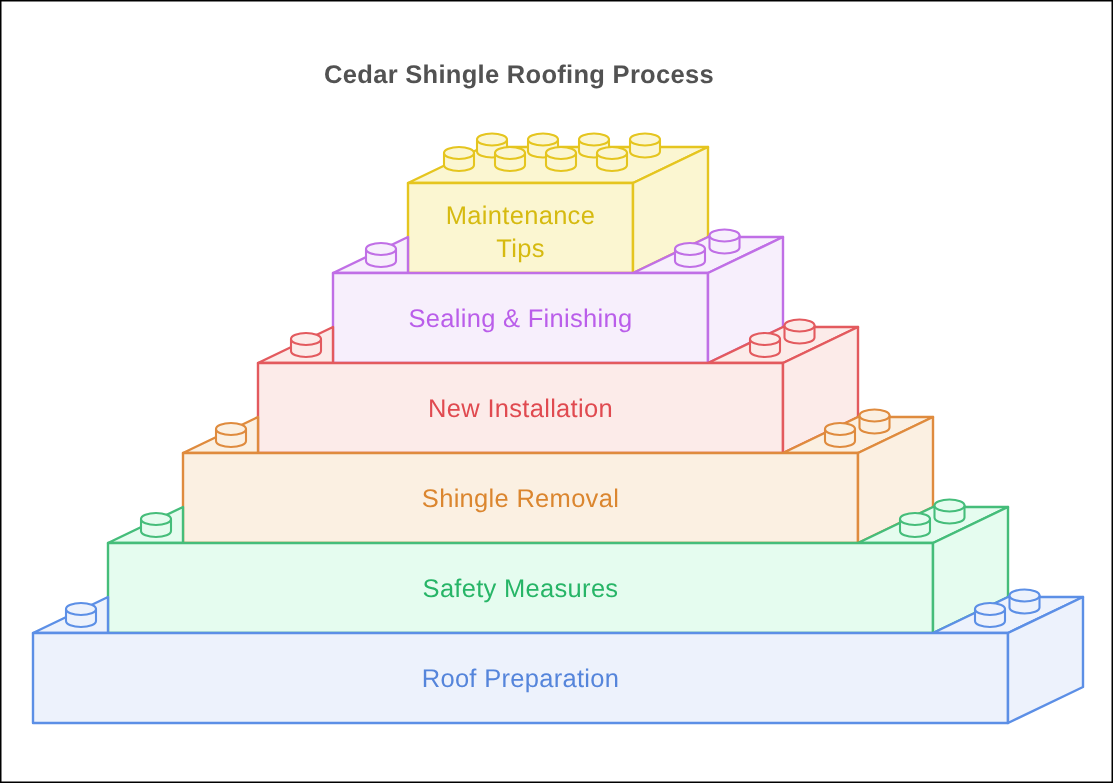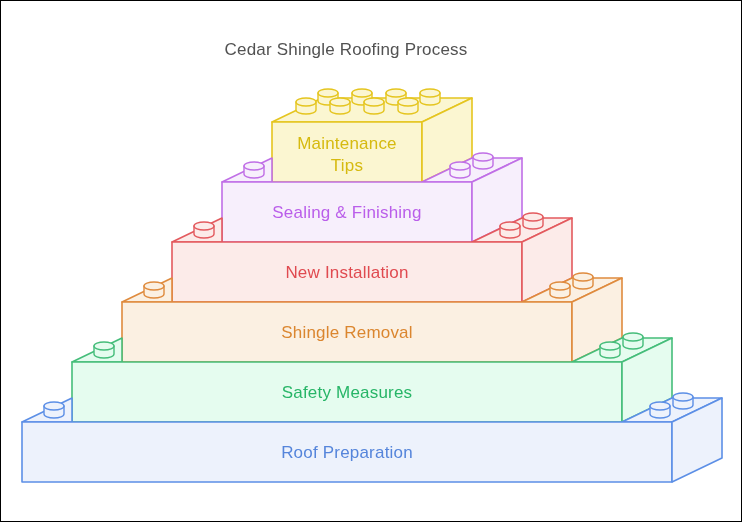--- a/index.html
+++ b/index.html
@@ -17,21 +17,21 @@
     background: #ffffff;
     overflow: hidden;
   }
   .diagram-title {
     position: absolute;
     top: 39px;
     left: 0;
     width: 690px;
     text-align: center;
     font-size: 17px;
-    font-weight: 400;
+    font-weight: 700;
     letter-spacing: 0.2px;
     color: #525252;
   }
   svg.pyramid {
     position: absolute;
     left: 0;
     top: 0;
   }
   svg.pyramid text {
     font-family: "Liberation Sans", sans-serif;

